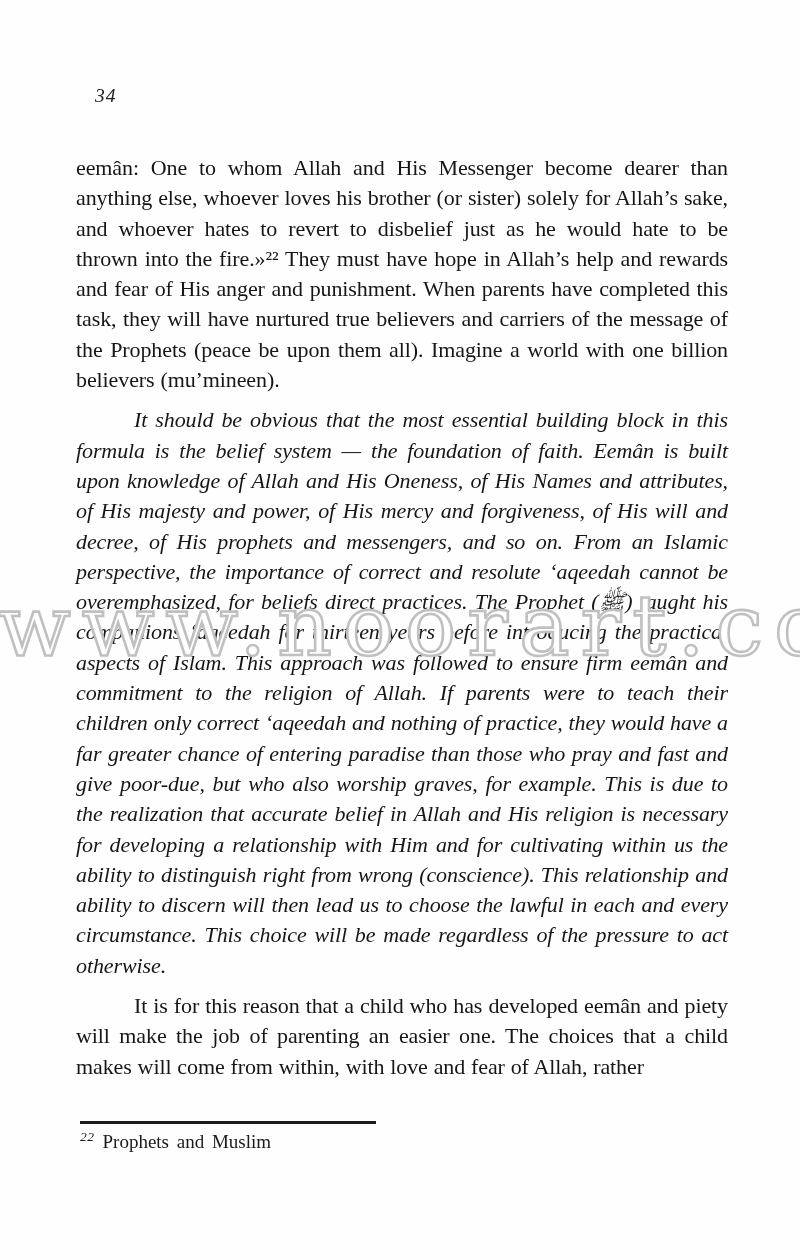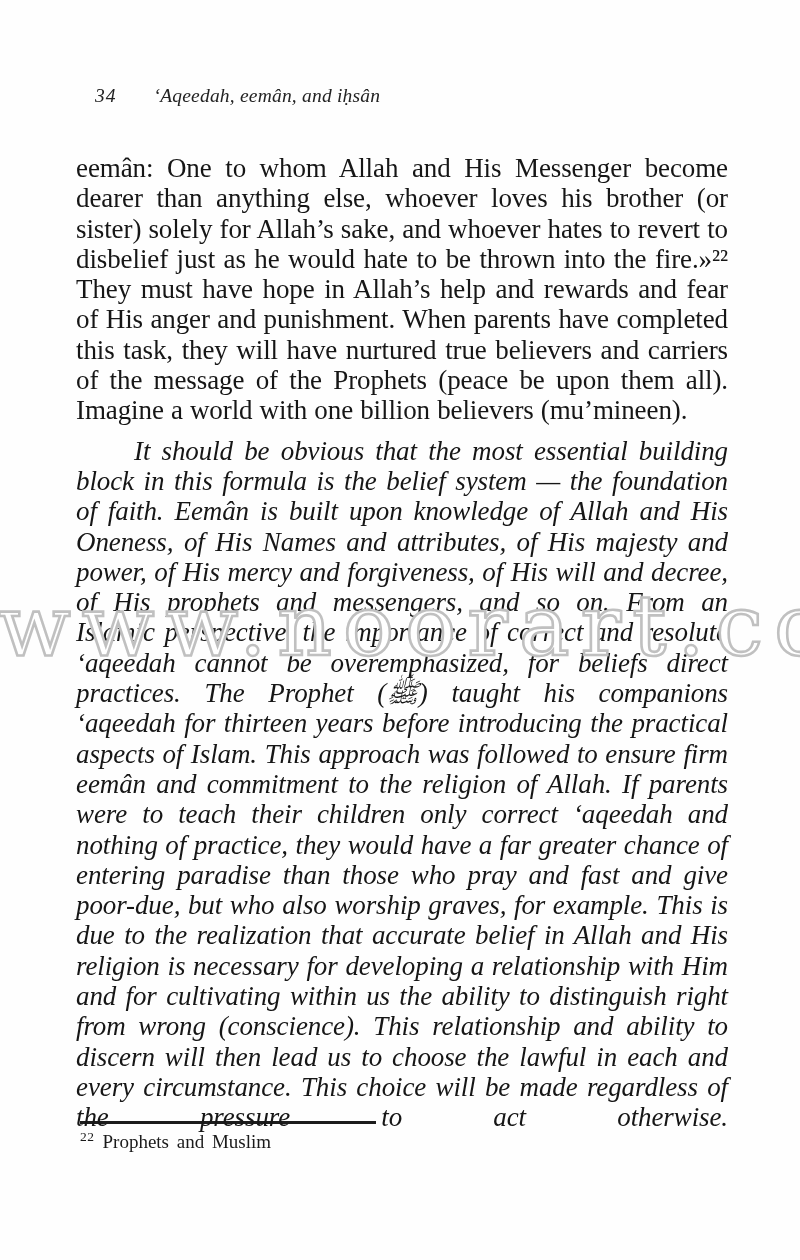--- a/index.html
+++ b/index.html
@@ -21,21 +21,21 @@
     display:flex;
     align-items:baseline;
     margin-left:11px;
   }
   .running-head .pagenum { letter-spacing:1px; }
   .running-head .runtitle { margin-left:37px; letter-spacing:0.2px; }
 
   .body-text {
     position:absolute; top:153px; left:76px;
     width:652px;
-    font-size:27px;
+    font-size:22px;
     line-height:30.3px;
     text-align:justify;
     letter-spacing:-0.1px;
     word-spacing:0.5px;
     z-index:1;
   }
   .para { margin:0 0 10px 0; }
   .para.indent { text-indent:58px; }
   .para.justify-last { text-align-last:justify;font-style:italic; }
 
@@ -67,35 +67,36 @@
     position:absolute; top:1129px; left:80px;
     font-size:19px;
     color:#1a1a1a;
     word-spacing:3px;
   }
   .footnote sup {
     font-size:13.5px;
     vertical-align:super;
     margin-right:8px;
     letter-spacing:0.5px;
+    font-style:italic;
   }
 </style>
 </head>
 <body>
 
 <div class="page">
 
   <header class="running-head">
     <span class="pagenum">34</span>
-    <span class="runtitle">‘Aqeedah, eemân, and iḥsân</span>
   </header>
 
   <main class="body-text">
     <p class="para">eemân: One to whom Allah and His Messenger become dearer than anything else, whoever loves his brother (or sister) solely for Allah’s sake, and whoever hates to revert to disbelief just as he would hate to be thrown into the fire.»²² They must have hope in Allah’s help and rewards and fear of His anger and punishment. When parents have completed this task, they will have nurtured true believers and carriers of the message of the Prophets (peace be upon them all). Imagine a world with one billion believers (mu’mineen).</p>
     <p class="para indent justify-last">It should be obvious that the most essential building block in this formula is the belief system — the foundation of faith. Eemân is built upon knowledge of Allah and His Oneness, of His Names and attributes, of His majesty and power, of His mercy and forgiveness, of His will and decree, of His prophets and messengers, and so on. From an Islamic perspective, the importance of correct and resolute ‘aqeedah cannot be overemphasized, for beliefs direct practices. The Prophet (ﷺ) taught his companions ‘aqeedah for thirteen years before introducing the practical aspects of Islam. This approach was followed to ensure firm eemân and commitment to the religion of Allah. If parents were to teach their children only correct ‘aqeedah and nothing of practice, they would have a far greater chance of entering paradise than those who pray and fast and give poor-due, but who also worship graves, for example. This is due to the realization that accurate belief in Allah and His religion is necessary for developing a relationship with Him and for cultivating within us the ability to distinguish right from wrong (conscience). This relationship and ability to discern will then lead us to choose the lawful in each and every circumstance. This choice will be made regardless of the pressure to act otherwise.</p>
+    <p class="para indent">It is for this reason that a child who has developed eemân and piety will make the job of parenting an easier one. The choices that a child makes will come from within, with love and fear of Allah, rather</p>
   </main>
 
   <div class="watermark" style="-webkit-text-stroke: 2.6px rgb(192, 192, 192);">www.noorart.com</div>
 
   <footer>
     <div class="footnote-rule"></div>
     <div class="footnote">
       <sup>22</sup><span>Prophets and Muslim</span>
     </div>
   </footer>

